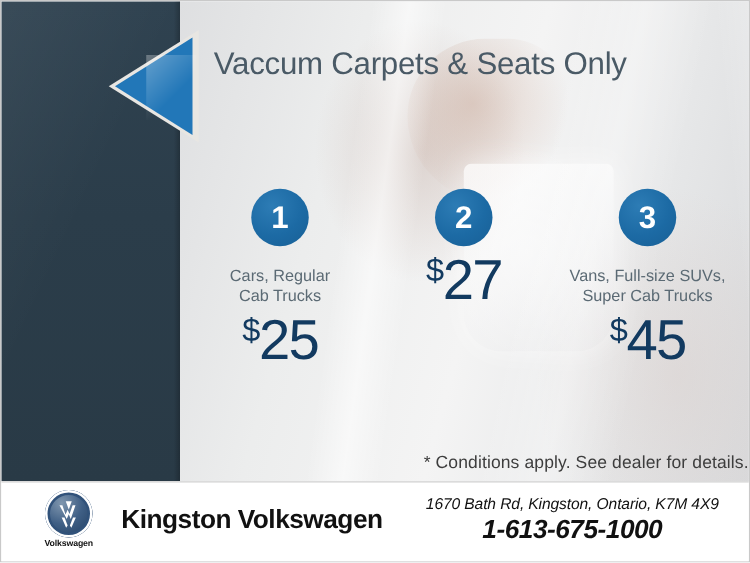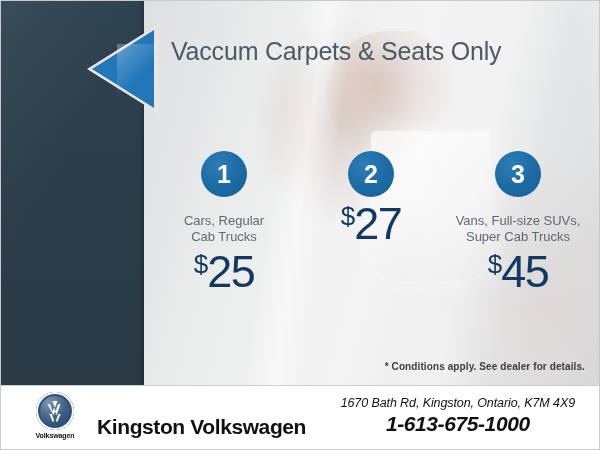--- a/index.html
+++ b/index.html
@@ -188,44 +188,43 @@
     letter-spacing: -1px;
   }
   .tier-price .amount {
     font-size: 45px;
     letter-spacing: -1.5px;
   }
 
   
   .disclaimer {
     position: absolute;
-    right: 16px;
+    right: 2px;
     top: 360px;
-    font-size: 10px;
+    font-size: 14px;
     color: #3d3d3d;
     letter-spacing: 0.1px;
-    font-weight: bold;
   }
 
   
   .footer {
     position: absolute;
     left: 0;
     top: 384px;
     width: 600px;
     height: 64px;
     background: #ffffff;
     border-top: 1px solid #cfcfcf;
   }
   .footer-left {
     position: absolute;
     left: 26px;
     top: 6px;
     display: flex;
-    align-items: flex-end;
+    align-items: center;
   }
   .vw-logo-block {
     width: 56px;
     text-align: center;
   }
   .vw-mark {
     width: 38px;
     height: 38px;
     margin: 0 auto;
     border-radius: 50%;

